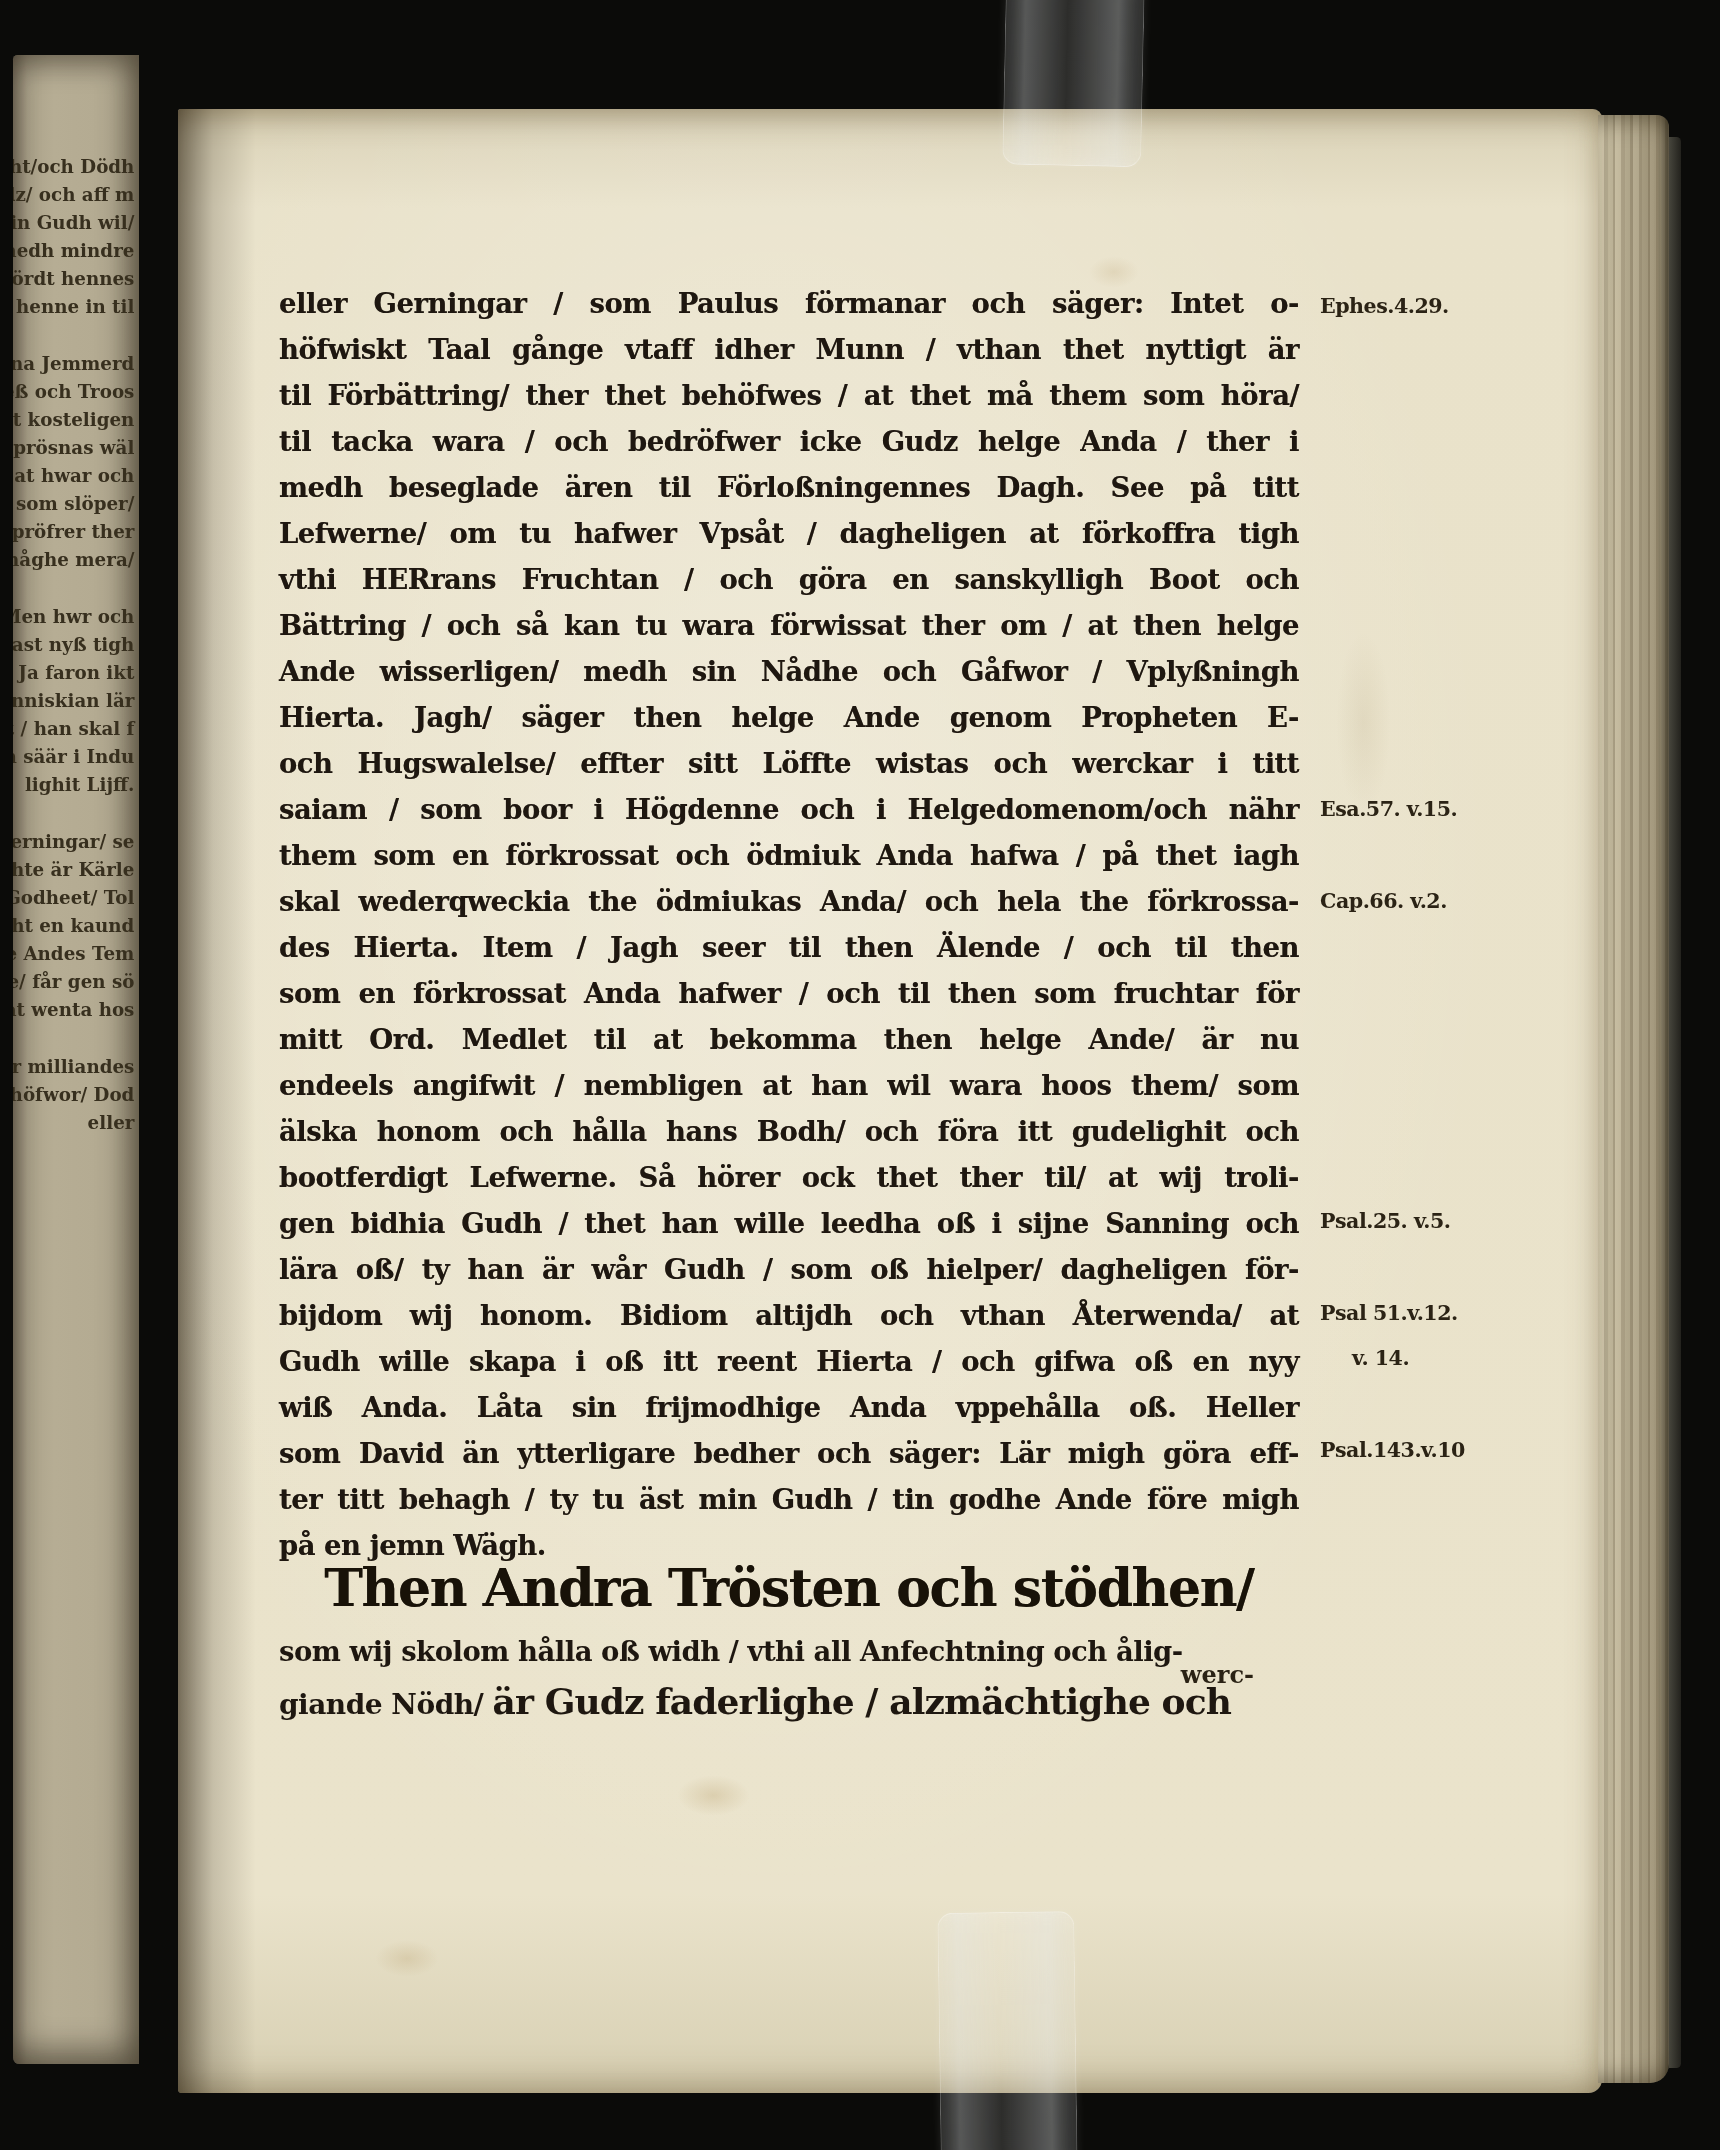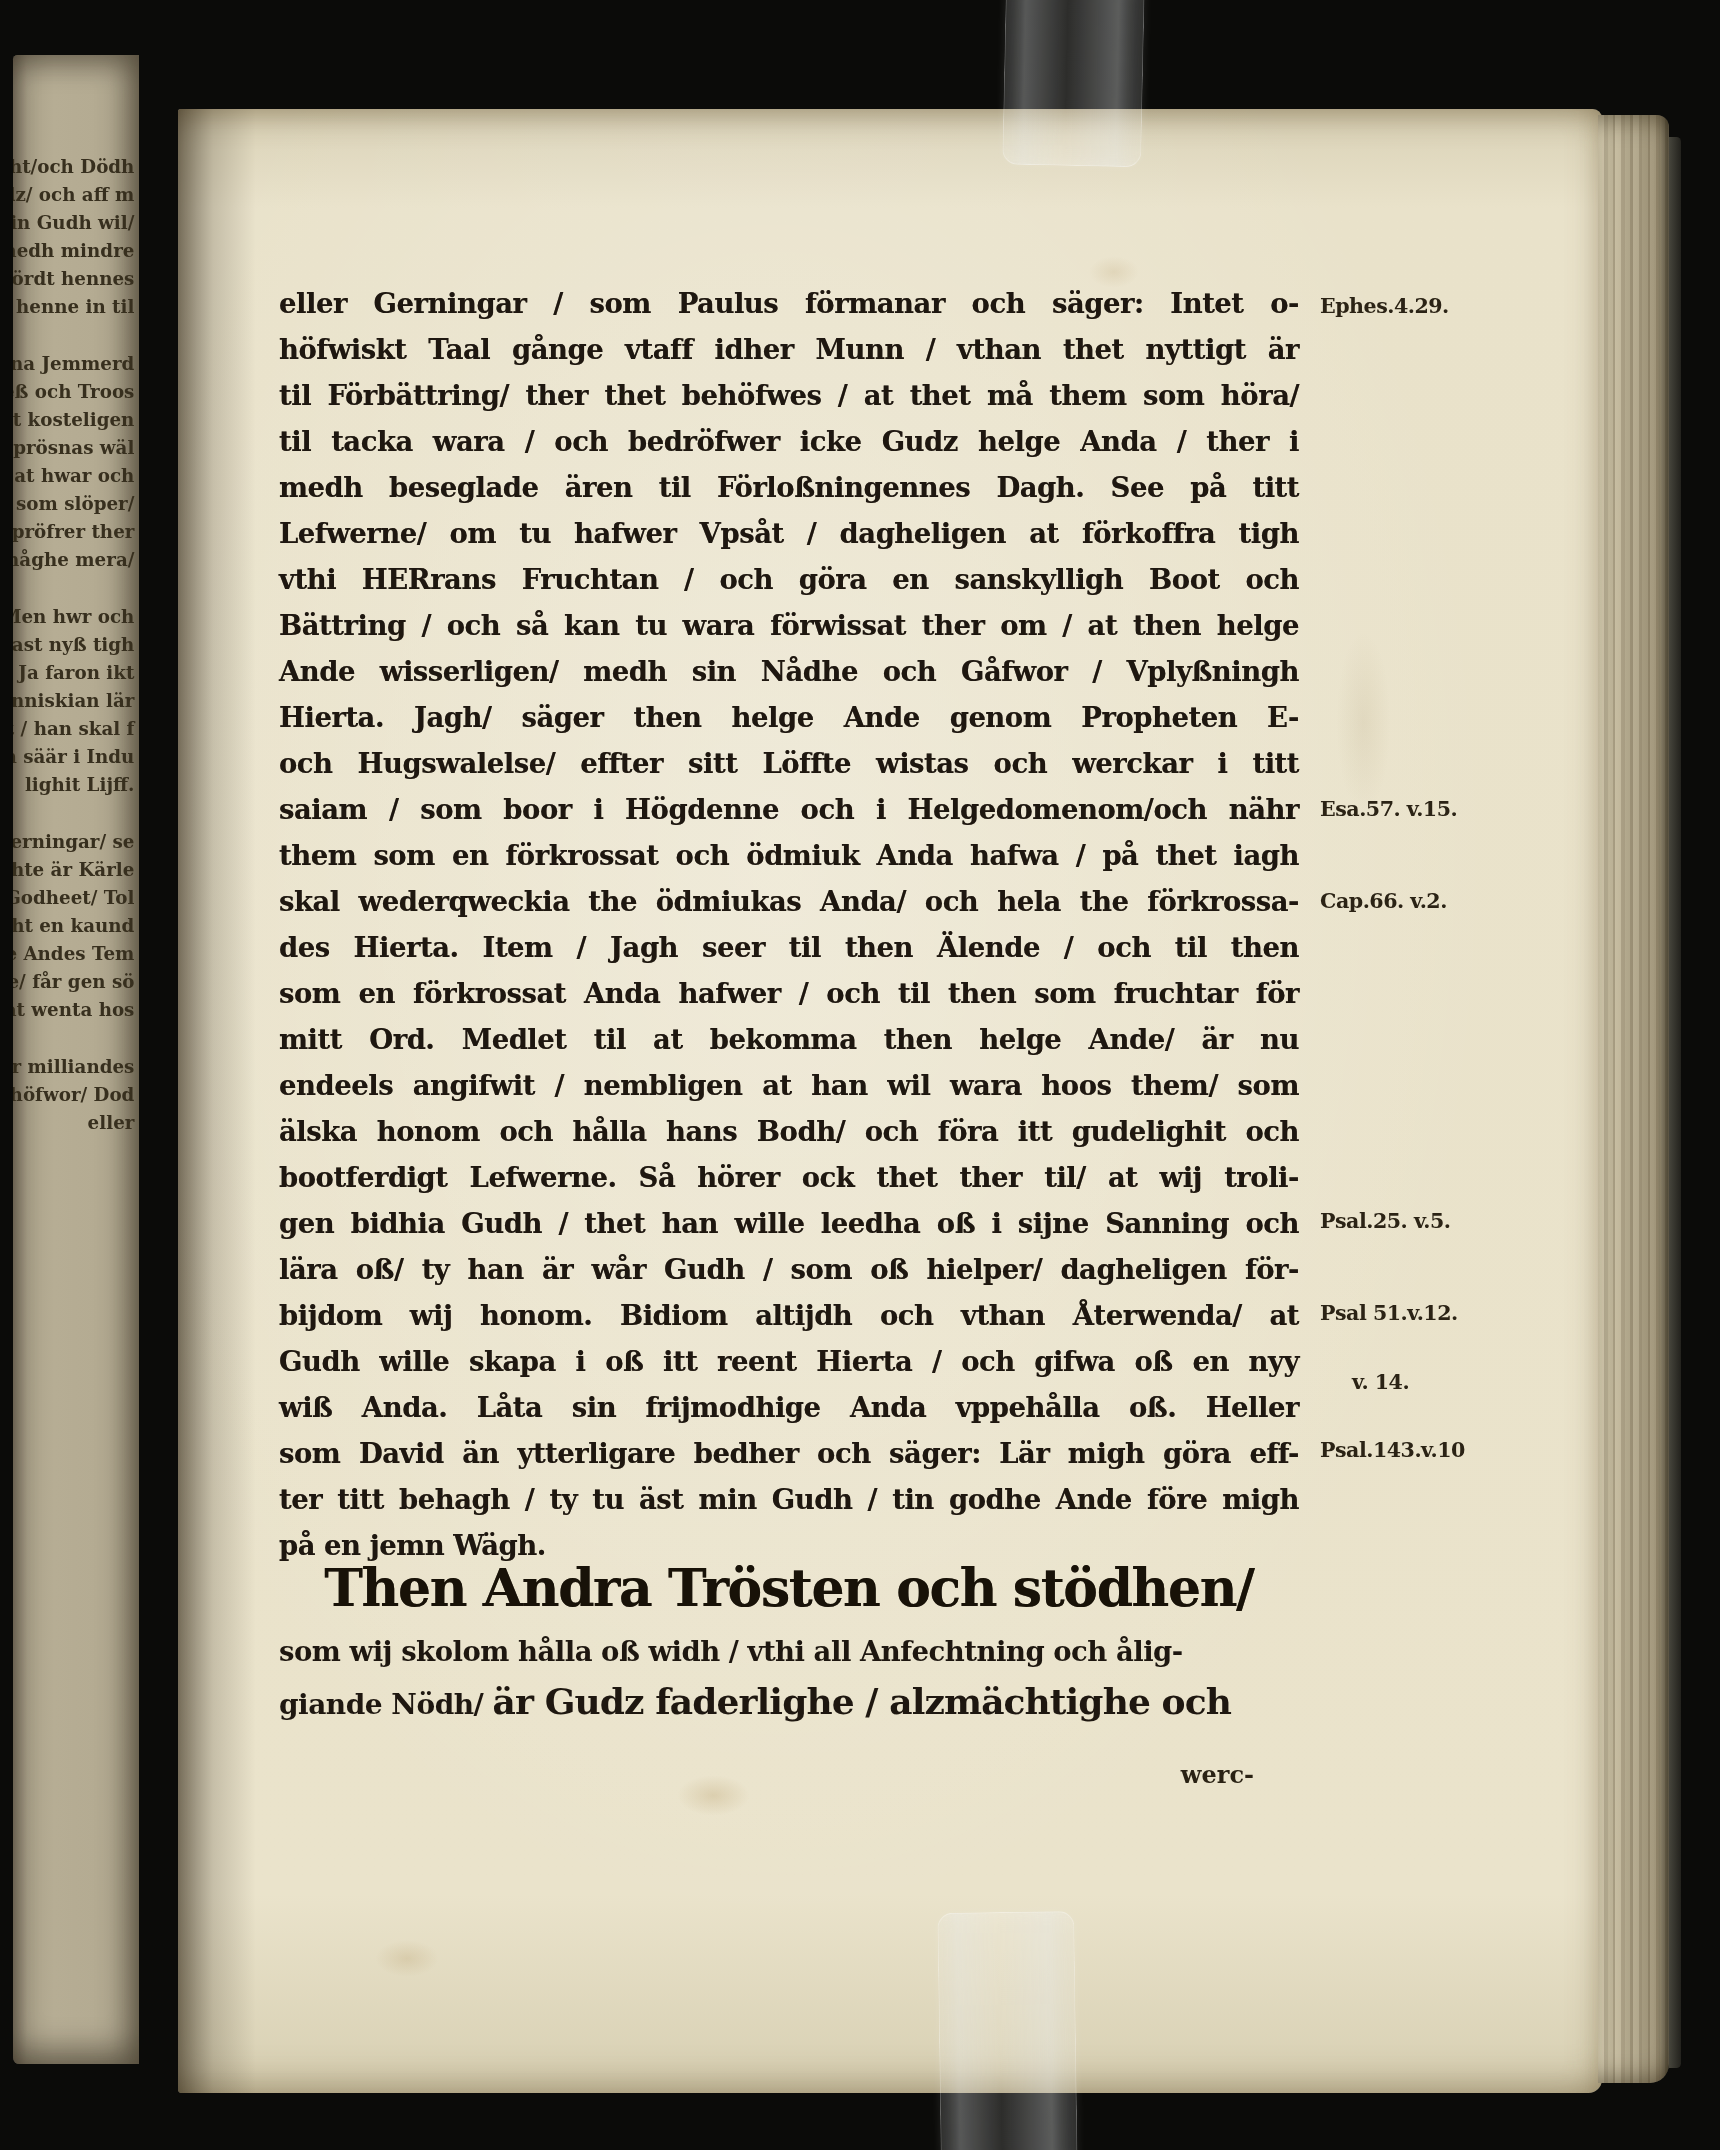--- a/index.html
+++ b/index.html
@@ -53,21 +53,21 @@
   .mnote.indent{padding-left:32px;}
 
   .section-heading{position:absolute;left:279px;top:1541px;width:1020px;text-align:center;
     font-size:52px;line-height:69px;font-weight:700;letter-spacing:-1.4px;color:#181208;
     text-shadow:0 0 0.5px rgba(20,12,5,.6);margin-top:12px;}
   .subsection{position:absolute;left:279px;top:1627px;width:1020px;color:#1e1710;font-weight:700;}
   .sub-line1{font-size:27.5px;line-height:48px;letter-spacing:-0.5px;}
   .sub-line2{line-height:53px;}
   .sub-small{font-size:28px;letter-spacing:-0.5px;}
   .sub-big{font-size:36px;letter-spacing:-0.9px;}
-  .catchword{position:absolute;left:279px;top:1760px;width:975px;text-align:right;
+  .catchword{position:absolute;left:279px;top:1660px;width:975px;text-align:right;
     font-size:24px;font-weight:700;color:#2a2214;}
 
   
   .stain{position:absolute;border-radius:50%;pointer-events:none;}
   .stain.s1{left:677px;top:1775px;width:73px;height:41px;
     background:radial-gradient(ellipse,rgba(150,110,40,.18),rgba(150,110,40,0) 70%);}
   .stain.s2{left:1336px;top:631px;width:55px;height:183px;
     background:radial-gradient(ellipse,rgba(140,120,70,.10),rgba(140,120,70,0) 70%);}
   .stain.s3{left:375px;top:1940px;width:64px;height:37px;
     background:radial-gradient(ellipse,rgba(150,110,40,.15),rgba(150,110,40,0) 70%);}
@@ -175,21 +175,21 @@
       <div class="bline">ter titt behagh / ty tu äst min Gudh / tin godhe Ande före migh</div>
       <div class="bline">på en jemn Wägh.</div>
     </div>
 
   <div class="margin-notes">
       <div class="mnote" style="top: 56px;">Ephes.4.29.</div>
       <div class="mnote" style="top: 559px;">Esa.57. v.15.</div>
       <div class="mnote" style="top: 651px;">Cap.66. v.2.</div>
       <div class="mnote" style="top: 971px;">Psal.25. v.5.</div>
       <div class="mnote" style="top: 1063px;">Psal 51.v.12.</div>
-      <div class="mnote indent" style="top: 1132px;">v. 14.</div>
+      <div class="mnote indent" style="top: 1108px;">v. 14.</div>
       <div class="mnote" style="top: 1200px;">Psal.143.v.10</div>
     </div>
 
   <div class="section-heading">Then Andra Trösten och stödhen/</div>
 
   <div class="subsection">
     <div class="sub-line1">som wij skolom hålla oß widh / vthi all Anfechtning och ålig-</div>
     <div class="sub-line2">
       <span class="sub-small">giande Nödh/ </span><span class="sub-big">är Gudz faderlighe / alzmächtighe och</span>
     </div>

